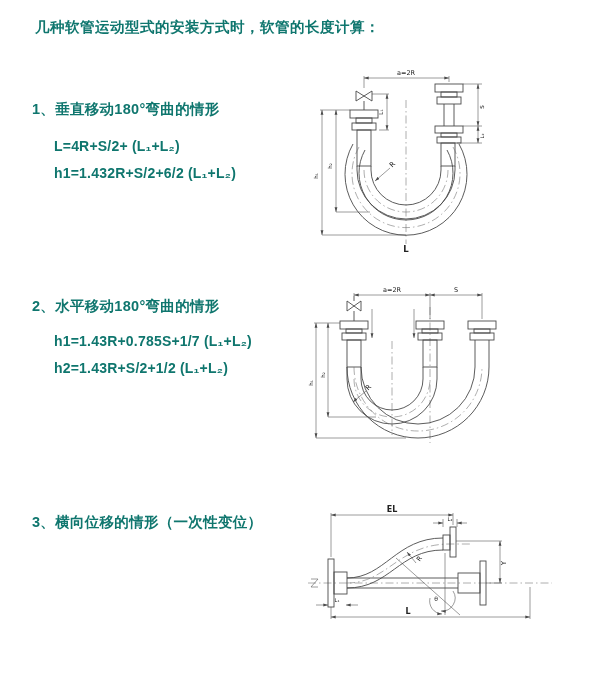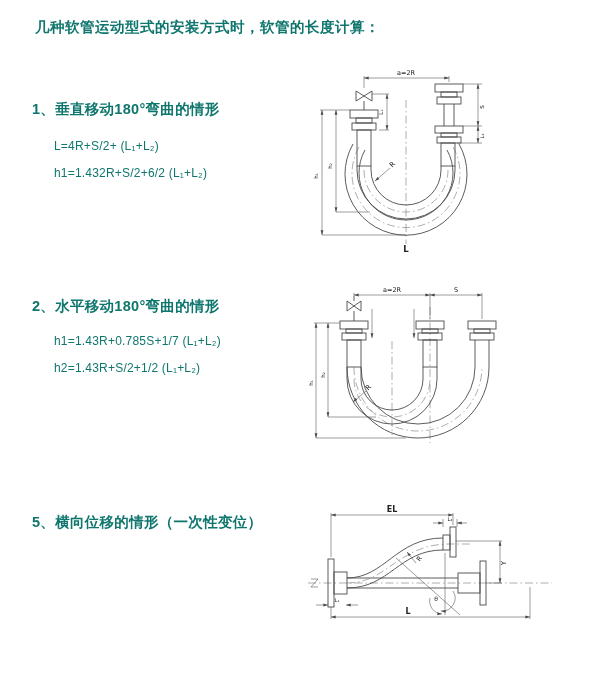--- a/index.html
+++ b/index.html
@@ -4,21 +4,21 @@
 <style>
   html,body{margin:0;padding:0;background:#ffffff;}
   .page{position:relative;width:600px;height:675px;background:#fff;overflow:hidden;
         font-family:"Liberation Sans","DejaVu Sans",sans-serif;color:#0f766e;}
   .title{position:absolute;left:35px;top:18px;font-size:14.5px;font-weight:600;letter-spacing:.5px;}
   .section{position:absolute;left:32px;}
   .sec1{top:100px;} .sec2{top:297px;} .sec3{top:513px;}
   .heading{font-size:14.5px;font-weight:600;letter-spacing:.3px;}
   .formulas{margin:14px 0 0 22px;}
   .sec2 .formulas,.sec3 .formulas{margin-top:12px;}
-  .formula{font-size:12px;font-weight:400;line-height:27px;white-space:pre;letter-spacing:.2px;}
+  .formula{font-size:14px;font-weight:700;line-height:27px;white-space:pre;letter-spacing:.2px;}
   .diag{position:absolute;}
   .d1{left:306px;top:64px;} .d2{left:306px;top:283px;} .d3{left:300px;top:501px;}
   svg{display:block;}
   svg text{fill:#222;stroke:none;font-family:"DejaVu Sans","Liberation Sans",sans-serif;}
   .ln{stroke:#4a4a4a;fill:none;stroke-width:.9;}
   .dim{stroke:#4a4a4a;fill:none;stroke-width:.55;}
   .cl{stroke:#6a6a6a;fill:none;stroke-width:.55;stroke-dasharray:8 3 1.5 3;}
 </style>
 </head>
 <body>
@@ -37,21 +37,21 @@
 
   <div class="section sec2">
     <div class="heading">2、水平移动180°弯曲的情形</div>
     <div class="formulas">
       <div class="formula">h1=1.43R+0.785S+1/7 (L₁+L₂)</div>
       <div class="formula">h2=1.43R+S/2+1/2 (L₁+L₂)</div>
     </div>
   </div>
 
   <div class="section sec3">
-    <div class="heading">5、横向位移的情形（一次性变位）</div>
+    <div class="heading">3、横向位移的情形（一次性变位）</div>
   </div>
 
   <svg class="diag d1" width="250" height="192" viewBox="0 0 250 192">
     <defs>
       <marker id="ar1" markerWidth="9" markerHeight="7" refX="8.5" refY="3" orient="auto">
         <path d="M0,0.4 L8.5,3 L0,5.6 z" fill="#4a4a4a"></path>
         </marker>
       <marker id="ar1s" markerWidth="9" markerHeight="7" refX="8.5" refY="3" orient="auto-start-reverse">
         <path d="M0,0.4 L8.5,3 L0,5.6 z" fill="#4a4a4a"></path>
         </marker>

